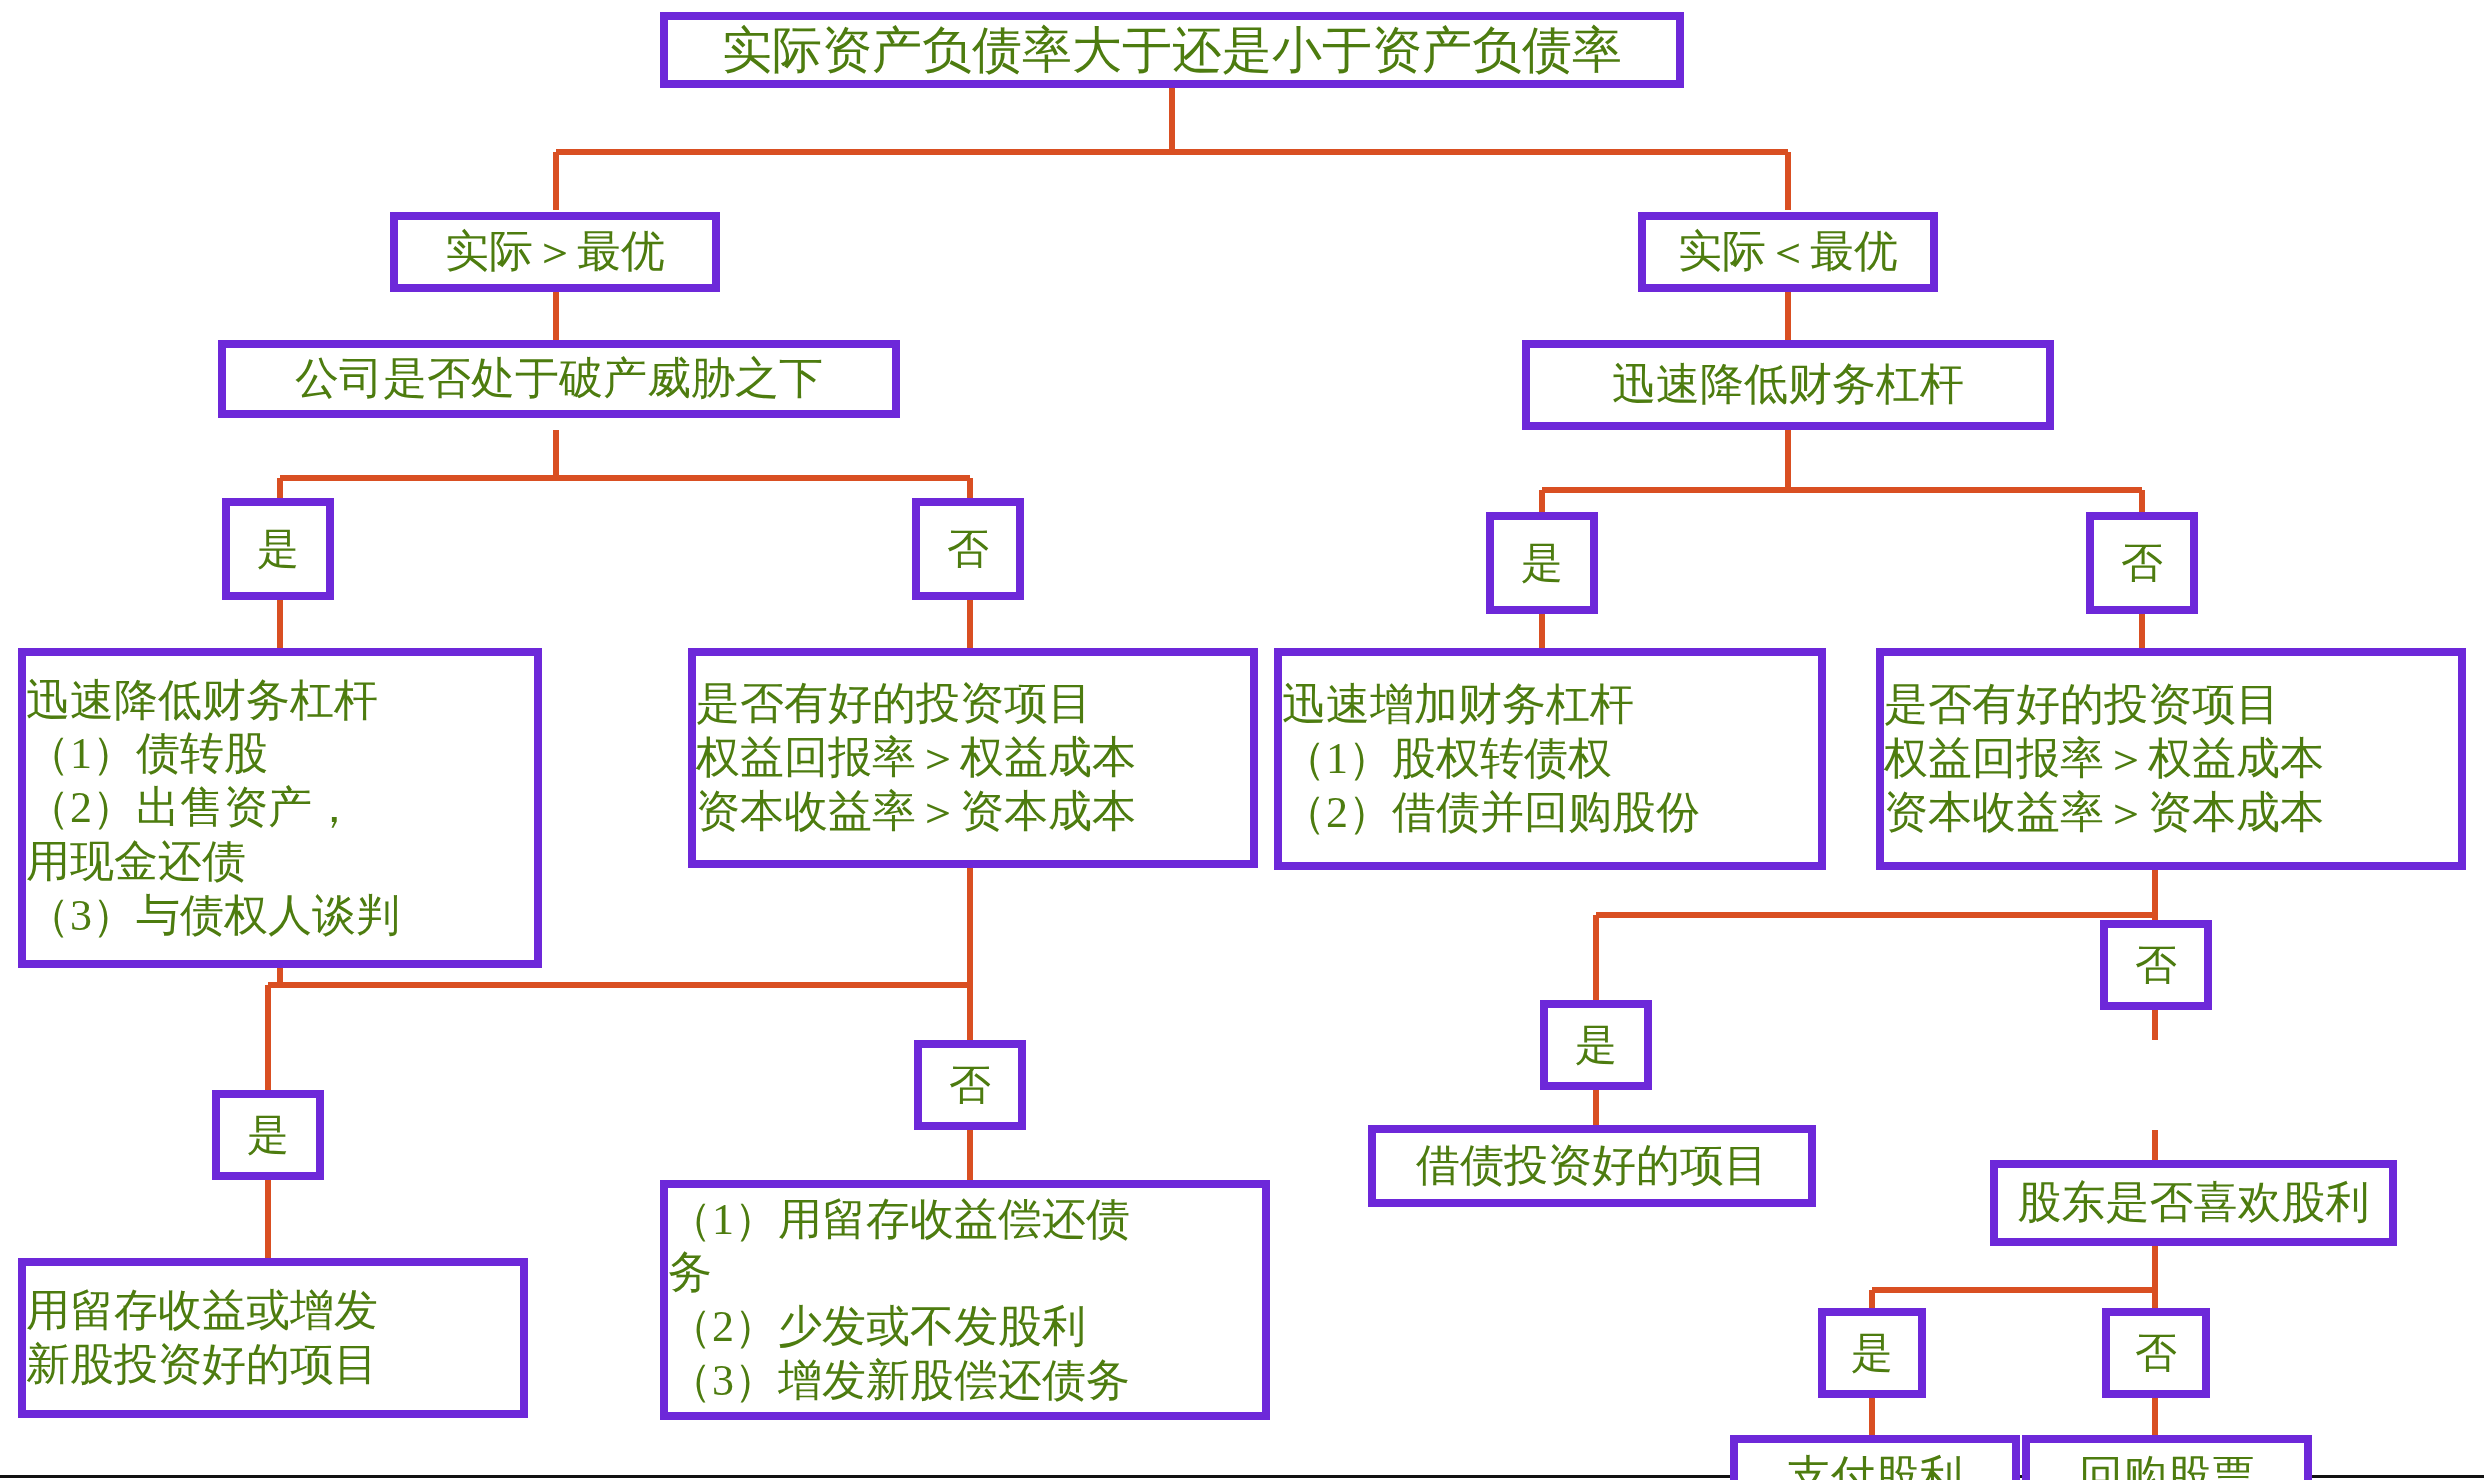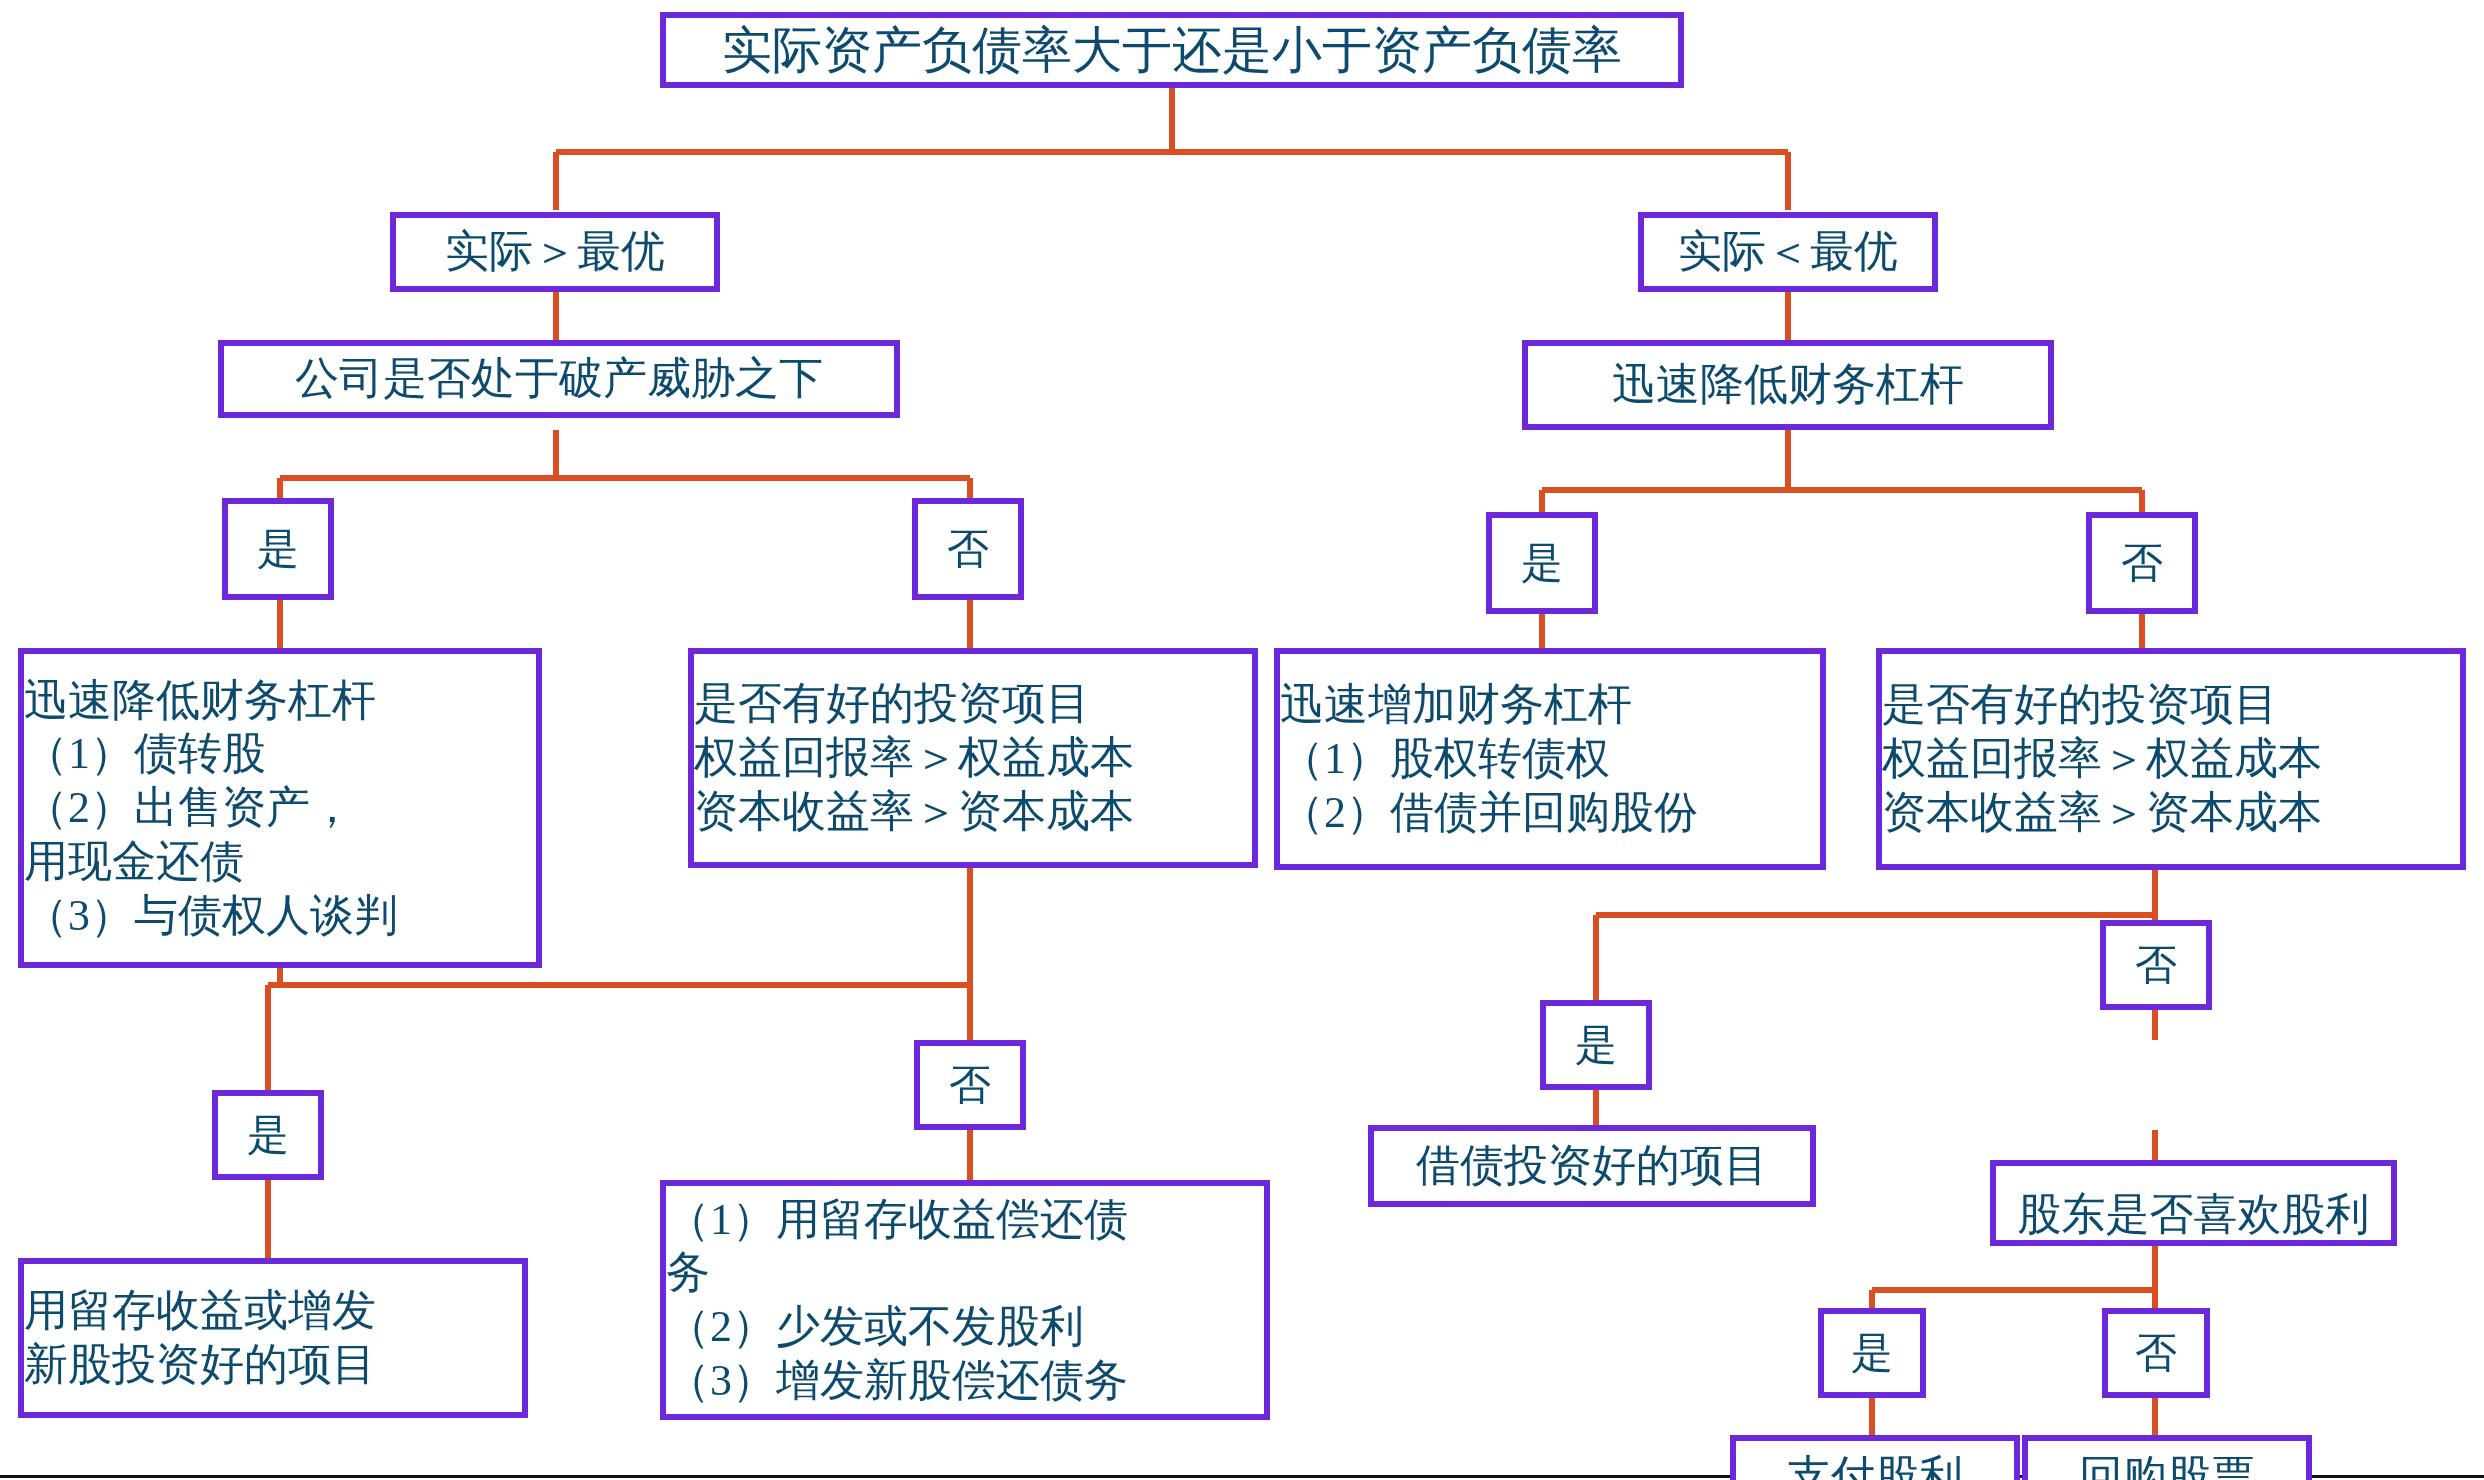--- a/index.html
+++ b/index.html
@@ -8,23 +8,23 @@
     width: 2484px;
     height: 1480px;
     background: #ffffff;
     font-family: "Liberation Serif", "DejaVu Serif", serif;
     overflow: hidden;
   }
   #wires { position:absolute; left:0; top:0; width:2484px; height:1480px; pointer-events:none; }
   .node {
     position: absolute;
     box-sizing: border-box;
-    border: 6px solid #6d28d9;
+    border: 8px solid #6d28d9;
     background: #ffffff;
-    color: #0c4a6e;
+    color: #4d7c0f;
     display: flex;
     align-items: center;
     font-size: 44px;
     line-height: 1.16;
     white-space: pre-line;
     z-index: 5;
   }
   .node.center { justify-content: center; text-align: center; }
   .node.left   { justify-content: flex-start; text-align: left; padding-left: 0; }
   .node.tiny   { font-size: 42px; justify-content:center; text-align:center; }
@@ -174,21 +174,21 @@
     <span>（1）用留存收益偿还债
 务
 （2）少发或不发股利
 （3）增发新股偿还债务</span>
   </div>
 
   <div class="node center" style="left:1368px; top:1125px; width:448px; height:82px;">
     <span>借债投资好的项目</span>
   </div>
 
-  <div class="node center" style="left:1990px; top:1160px; width:407px; height:86px;align-items:flex-end;">
+  <div class="node center" style="left:1990px; top:1160px; width:407px; height:86px;">
     <span>股东是否喜欢股利</span>
   </div>
 
   <div class="node tiny" style="left:1818px; top:1308px; width:108px; height:90px;">
     <span>是</span>
   </div>
   <div class="node tiny" style="left:2102px; top:1308px; width:108px; height:90px;">
     <span>否</span>
   </div>
 

